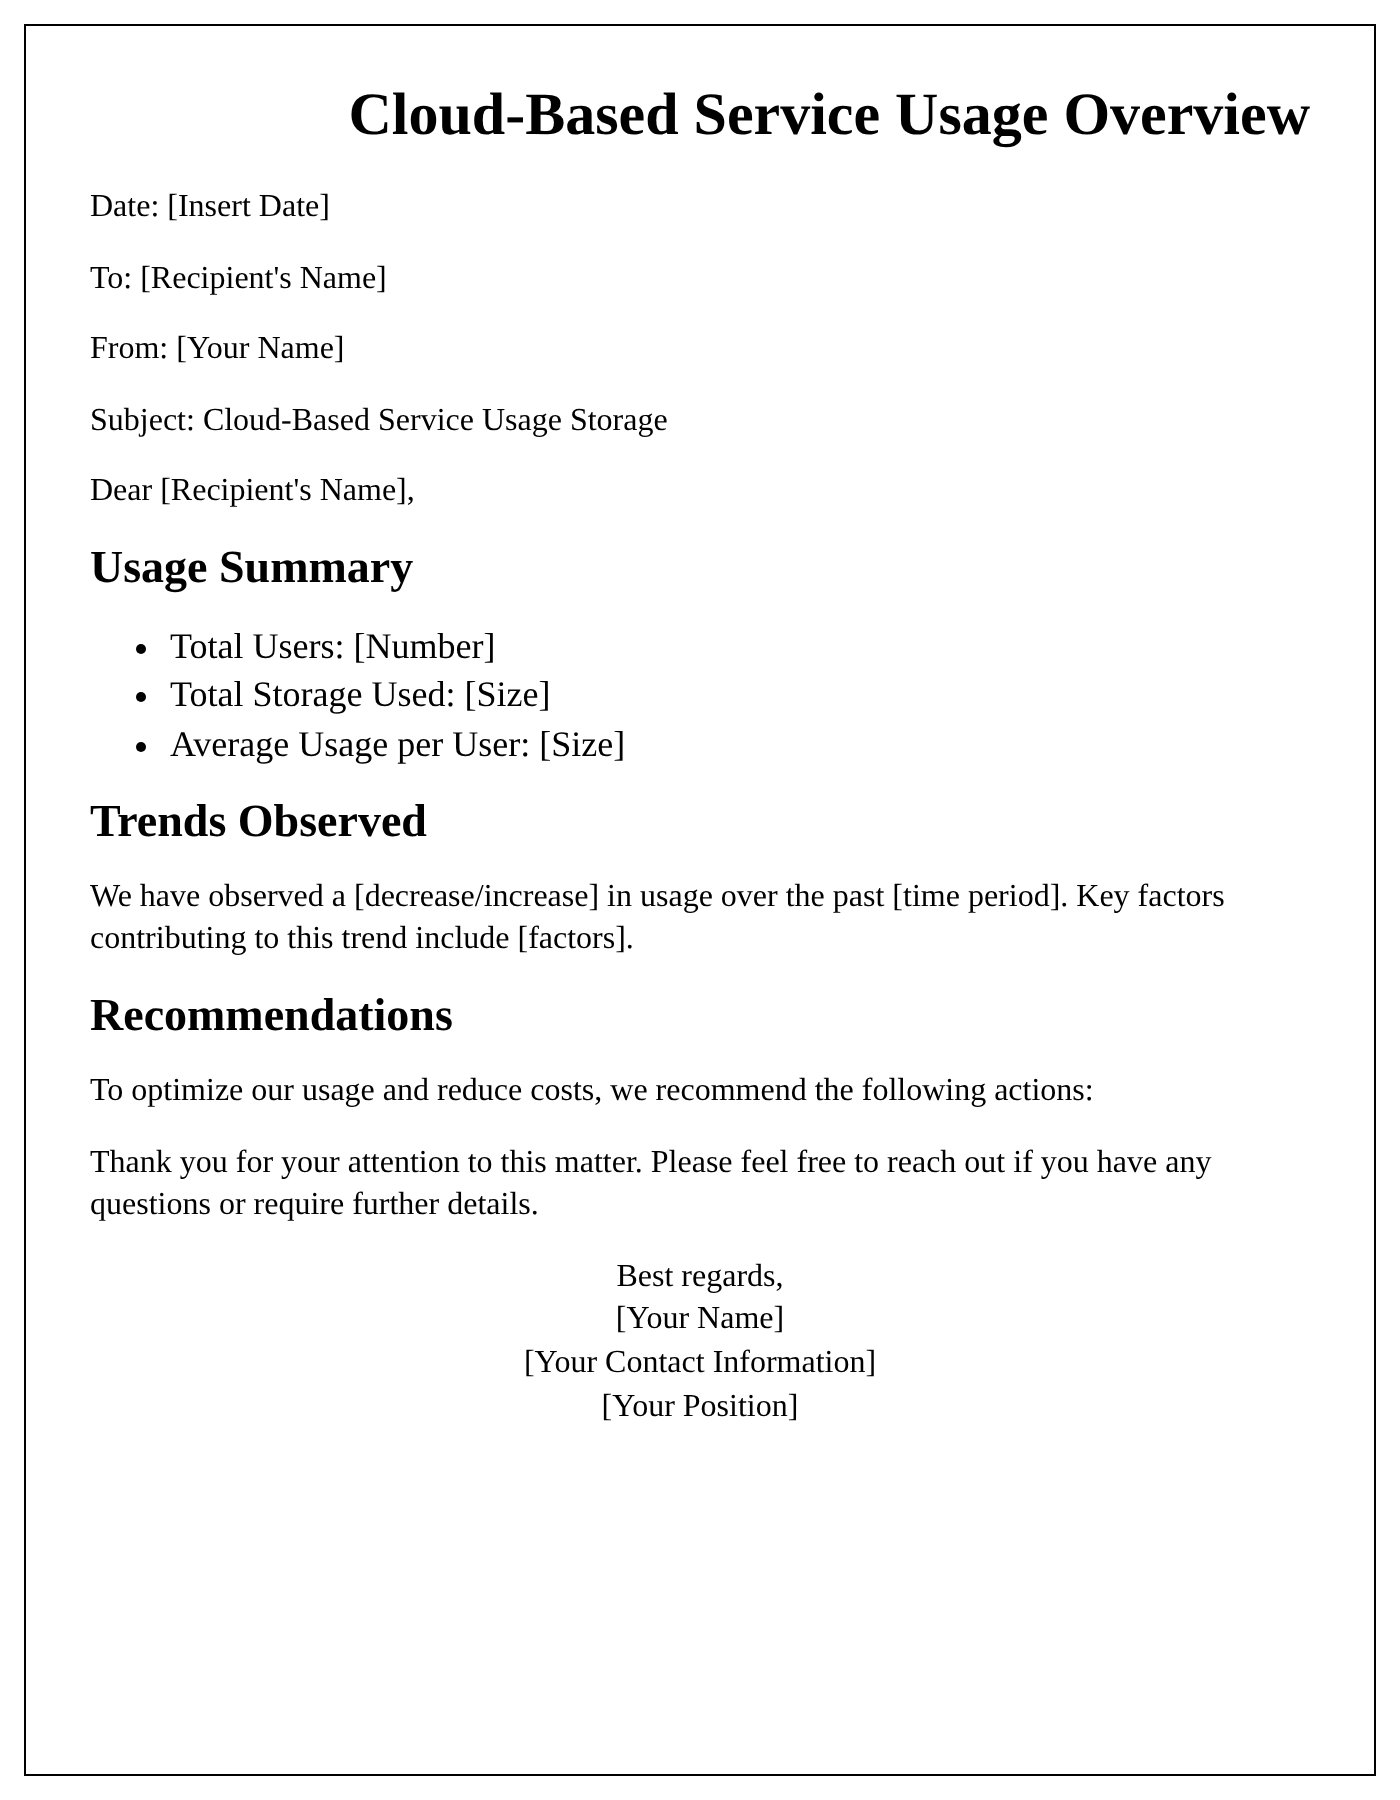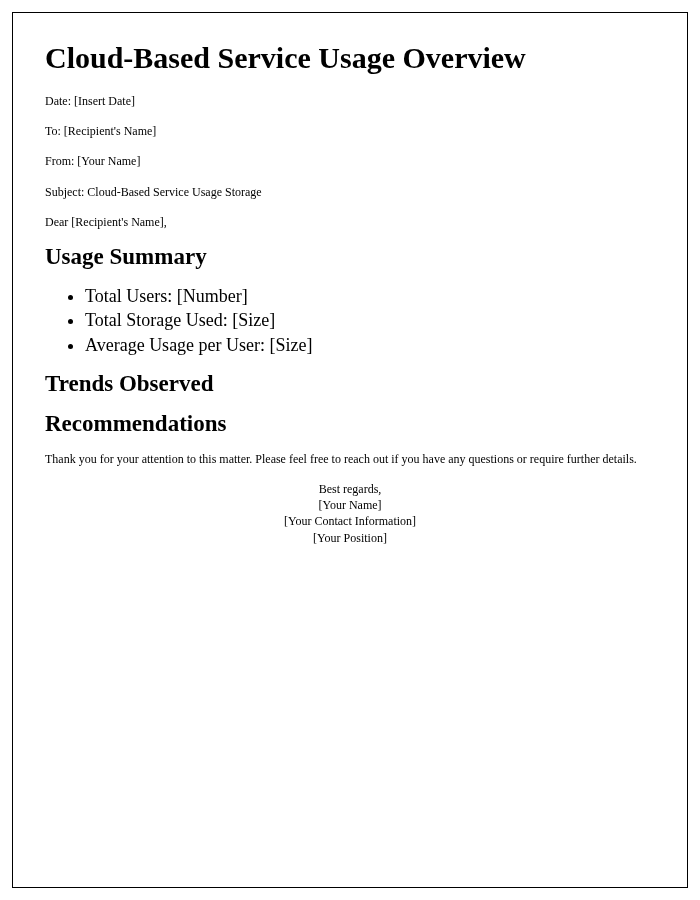--- a/index.html
+++ b/index.html
@@ -14,28 +14,29 @@
     }
     .page {
       border: 1px solid #000;
       padding: 24px 32px 32px 32px;
       min-height: 876px;
     }
     h1 {
       font-size: 30px;
       font-weight: bold;
       margin: 4px 0 18px 0;
+      text-align: right;
     }
     h2 {
       font-size: 23px;
       font-weight: bold;
       margin: 4px 0 14px 0;
     }
     p {
-      font-size: 12px;
+      font-size: 16px;
       line-height: 1.35;
       margin: 0 0 14px 0;
     }
     ul, ol {
       margin: 0 0 14px 0;
       padding-left: 40px;
     }
     li {
       font-size: 18px;
       line-height: 1.35;
@@ -61,22 +62,24 @@
 
 
   <h2>Usage Summary</h2>
   <ul>
     <li>Total Users: [Number]</li>
     <li>Total Storage Used: [Size]</li>
     <li>Average Usage per User: [Size]</li>
   </ul>
 
   <h2>Trends Observed</h2>
+  <p>We have observed a [decrease/increase] in usage over the past [time period]. Key factors contributing to this trend include [factors].</p>
 
   <h2>Recommendations</h2>
+  <p>To optimize our usage and reduce costs, we recommend the following actions:</p>
 
   <p>Thank you for your attention to this matter. Please feel free to reach out if you have any questions or require further details.</p>
 
   <p class="sig-line">Best regards,</p>
   <p class="sig-line">[Your Name]</p>
   <p class="sig-line">[Your Contact Information]</p>
   <p class="sig-line">[Your Position]</p>
 </div>
 
 </body></html>

